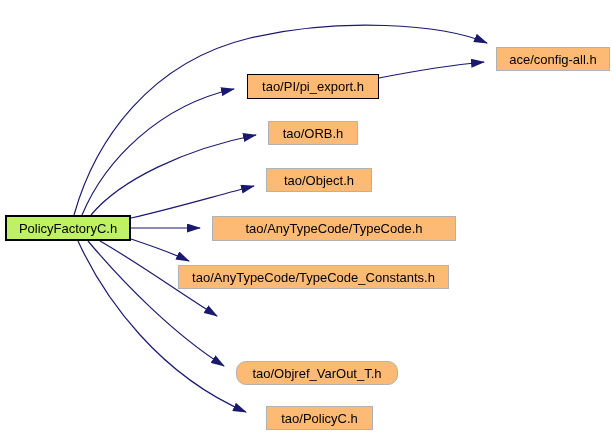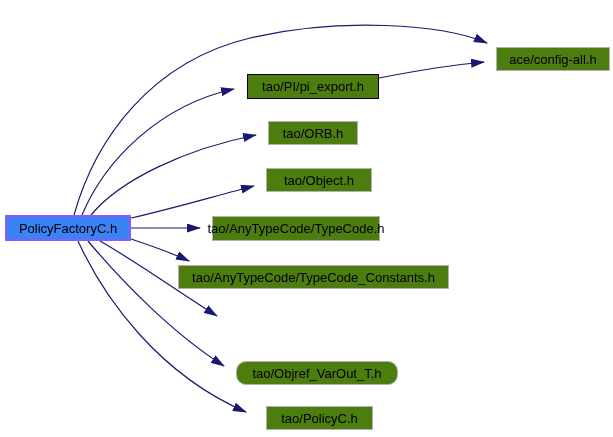--- a/index.html
+++ b/index.html
@@ -18,33 +18,33 @@
   #edge-layer {
     position: absolute;
     left: 0;
     top: 0;
     width: 613px;
     height: 437px;
   }
   .node {
     position: absolute;
     box-sizing: border-box;
-    background: #4d7c0f;
+    background: #fdba74;
     border: 1px solid #b2b2b2;
     color: #000000;
     font-size: 13px;
     display: flex;
     align-items: center;
     justify-content: center;
     white-space: nowrap;
     line-height: 1;
   }
   .node.current {
-    background: #3b82f6;
-    border: 2px solid #8b5cf6;
+    background: #bef264;
+    border: 2px solid #000000;
     text-align: center;
   }
   .node.linked {
     border: 1px solid #000000;
   }
 </style>
 </head>
 <body>
 
 <div id="graph">
@@ -71,21 +71,21 @@
   <div class="node current" style="left:5px; top:215px; width:126px; height:26px;">PolicyFactoryC.h</div>
 
   <div class="node" style="left:496px; top:47px; width:114px; height:24px;">ace/config-all.h</div>
 
   <div class="node linked" style="left:247px; top:74px; width:132px; height:25px;">tao/PI/pi_export.h</div>
 
   <div class="node" style="left:268px; top:121px; width:90px; height:24px;">tao/ORB.h</div>
 
   <div class="node" style="left:266px; top:168px; width:106px; height:24px;text-align:center;">tao/Object.h</div>
 
-  <div class="node" style="left:212px; top:216px; width:168px; height:25px;">tao/AnyTypeCode/TypeCode.h</div>
+  <div class="node" style="left:212px; top:216px; width:244px; height:25px;">tao/AnyTypeCode/TypeCode.h</div>
 
   <div class="node" style="left:178px; top:265px; width:271px; height:24px;">tao/AnyTypeCode/TypeCode_Constants.h</div>
 
 
   <div class="node" style="left:236px; top:361px; width:162px; height:24px;border-radius:10px;">tao/Objref_VarOut_T.h</div>
 
   <div class="node" style="left:266px; top:406px; width:107px; height:24px;">tao/PolicyC.h</div>
 
 </div>
 

